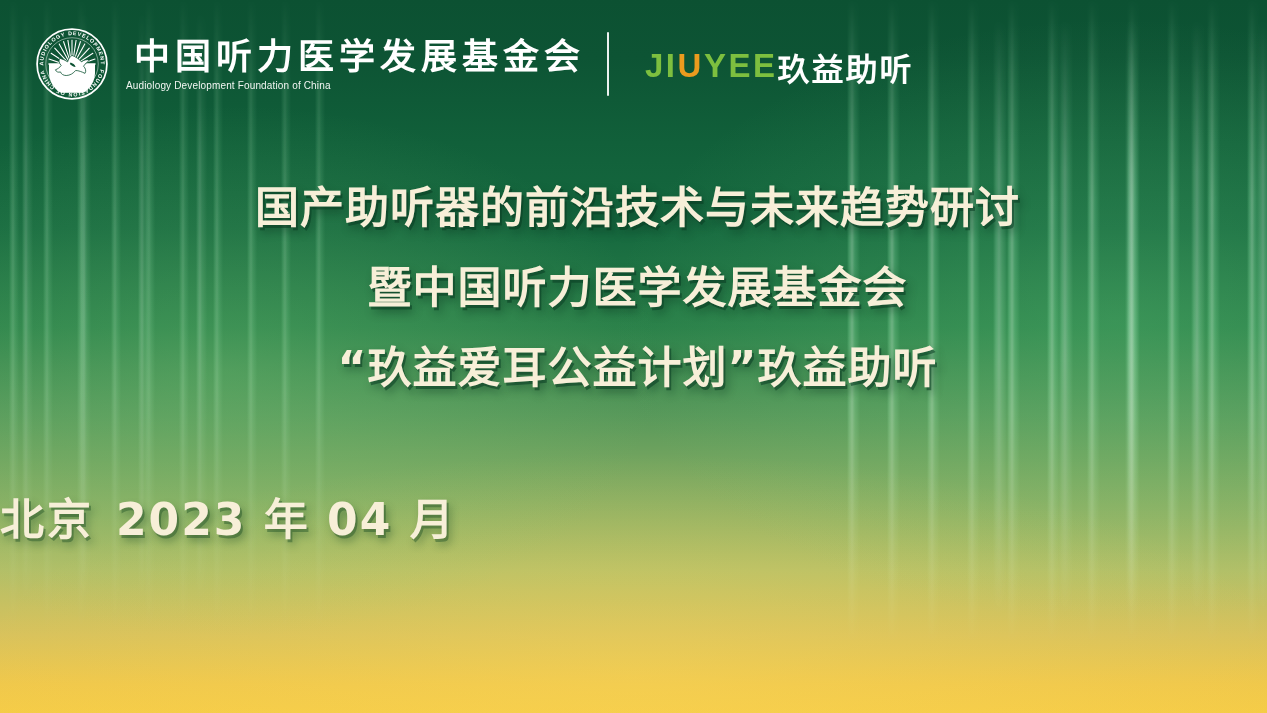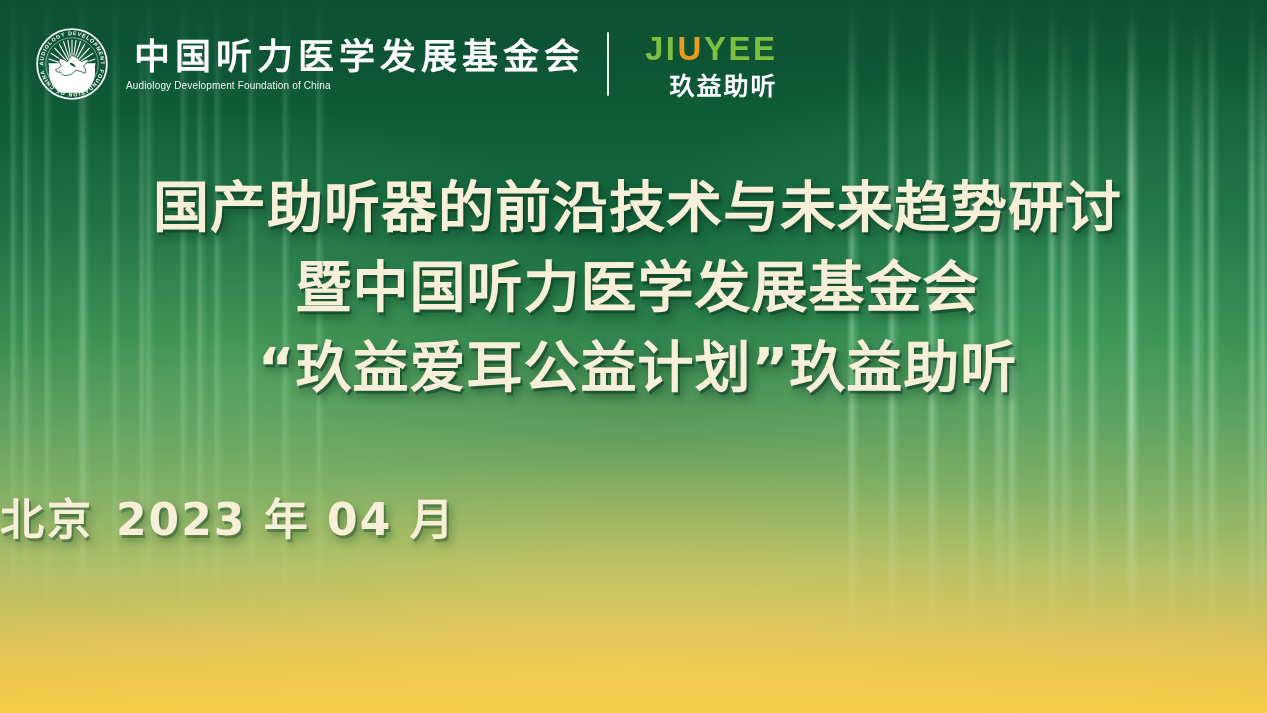--- a/index.html
+++ b/index.html
@@ -163,59 +163,59 @@
   .divider {
     width: 2px;
     height: 64px;
     background: rgba(255,255,255,0.92);
     margin: 0 36px 0 22px;
     border-radius: 1px;
   }
 
   .jiuyee-lockup {
     display: flex;
-    flex-direction: column;
-    align-items: flex-end;
+    flex-direction: row;
+    align-items: center;
     margin-top: 2px;
   }
   .jiuyee-word {
     font-size: 33px;
     font-weight: 700;
     letter-spacing: 2.5px;
     line-height: 1;
     color: #7dbf3f;
     display: flex;
     align-items: baseline;
   }
   .jiuyee-word .u-accent {
     color: #eb9b1e;
   }
   .jiuyee-cn {
     margin-top: 9px;
-    font-size: 25px;
+    font-size: 32px;
     font-weight: 700;
     letter-spacing: 2px;
     line-height: 1;
     color: #ffffff;
   }
 
   
   .title-block {
     position: absolute;
     top: 168px;
     left: 0;
     width: 100%;
     text-align: center;
     z-index: 5;
   }
   .title-line {
     font-family: "DejaVu Sans", "Liberation Sans", sans-serif;
     color: #f7efd8;
     font-weight: 700;
-    font-size: 56px;
+    font-size: 44px;
     line-height: 80px;
     letter-spacing: 1px;
     white-space: nowrap;
     text-shadow:
       2px 3px 0 rgba(10,60,35,0.55),
       4px 6px 10px rgba(6,45,26,0.45);
     padding-left: 8px;
   }
 
   

